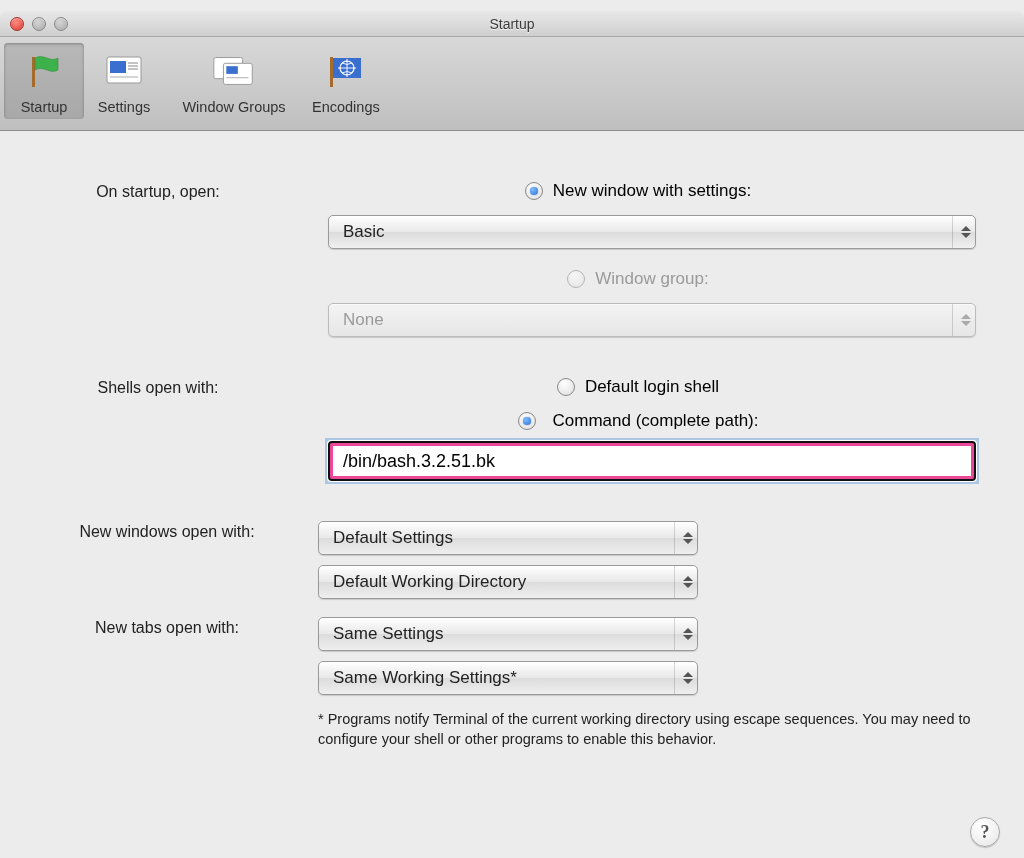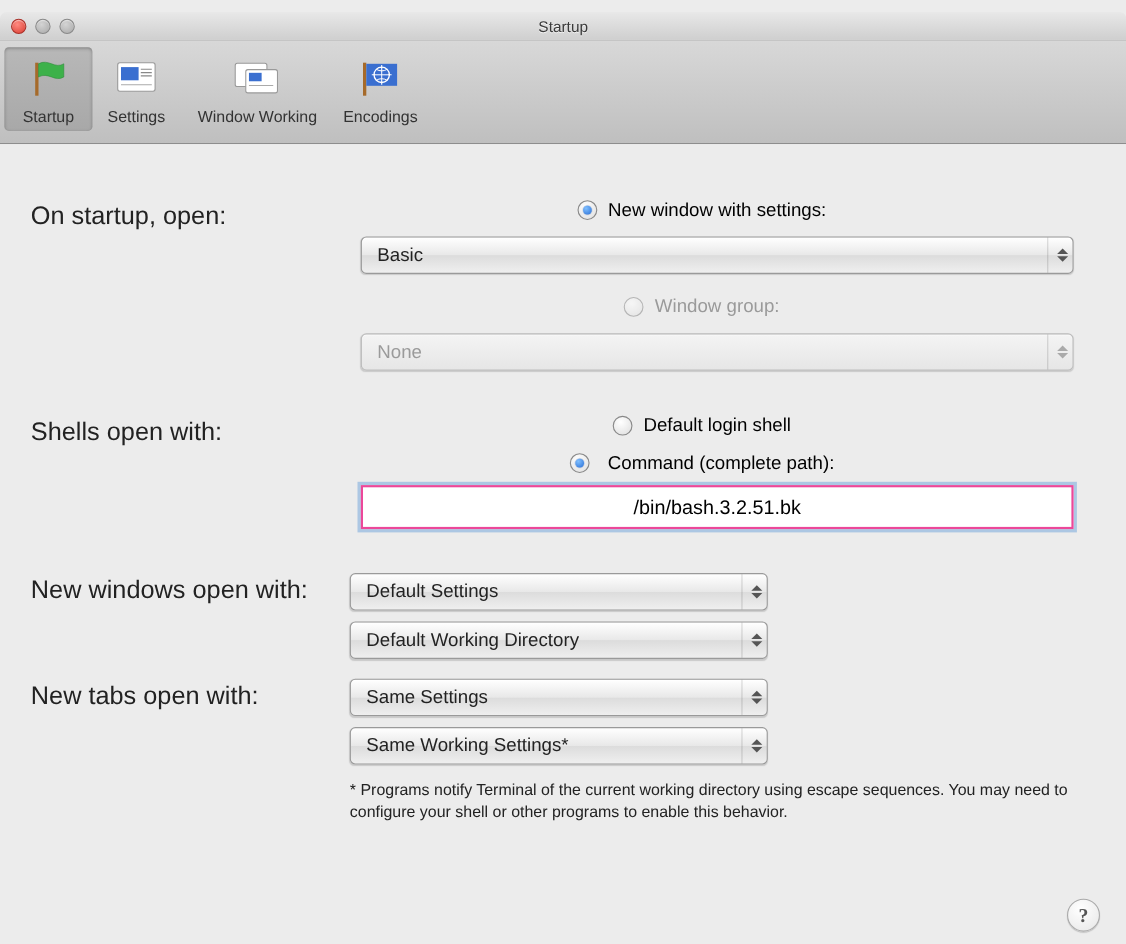--- a/index.html
+++ b/index.html
@@ -87,24 +87,24 @@
     background: #ececec;
     padding: 50px 28px 20px 28px;
     position: relative;
   }
   .form-row {
     display: flex;
     align-items: flex-start;
   }
   .form-label {
     width: 290px;
-    text-align: left;
+    text-align: center;
     padding-right: 12px;
     padding-top: 2px;
-    font-size: 23px;
+    font-size: 16px;
     color: #222;
   }
   .form-controls {
     flex: 1;
     padding-right: 20px;
   }
 
   .radio-row {
     display:flex;
     align-items:center;
@@ -153,27 +153,26 @@
   .popup .arrow-down{border-top:5px solid #555;}
   .popup.disabled .arrow-up{border-bottom-color:#aaa;}
   .popup.disabled .arrow-down{border-top-color:#aaa;}
 
   .popup-wide { width: 648px; margin-left: 28px; }
   .popup-narrow { width: 380px; text-align: right; }
 
   .text-input{
     width: 648px; height: 40px;
     margin-left: 28px;
-    border: 2px solid #ec4899;
+    border: 5px solid #ec4899;
     box-shadow: 0 0 0 3px rgba(120,170,220,0.55);
     font-size: 18px;
     padding: 0 10px;
     background:#fff;
     font-family: inherit;
-    text-align: center;
   }
 
   .section-gap{height:40px;}
   .section-gap-sm{height:10px;}
 
   .footnote{
     font-size:14.5px;color:#222;line-height:1.4;
     margin-left:0;max-width:680px;
     margin-top:14px;
   }
@@ -233,21 +232,21 @@
 
     <div class="toolbar-item" style="min-width:140px;">
       <div class="toolbar-icon">
         <svg width="50" height="40" viewBox="0 0 50 40">
           <rect x="4" y="6" width="30" height="22" rx="2" fill="#fff" stroke="#999"></rect>
           <rect x="14" y="12" width="30" height="22" rx="2" fill="#fff" stroke="#999"></rect>
           <rect x="17" y="15" width="12" height="8" fill="#3a6fd0"></rect>
           <line x1="17" y1="27" x2="40" y2="27" stroke="#aaa"></line>
         </svg>
       </div>
-      <div class="toolbar-label">Window Working</div>
+      <div class="toolbar-label">Window Groups</div>
     </div>
 
     <div class="toolbar-item">
       <div class="toolbar-icon">
         <svg width="44" height="40" viewBox="0 0 44 40">
           <rect x="6" y="6" width="3" height="30" fill="#a66a2a"></rect>
           <rect x="9" y="7" width="28" height="20" fill="#3a6fd0"></rect>
           <circle cx="23" cy="17" r="7" fill="none" stroke="#fff" stroke-width="1.2"></circle>
           <path d="M16 17 h14 M23 10 v14 M18 12 a10 10 0 0 0 10 0 M18 22 a10 10 0 0 1 10 0" stroke="#fff" stroke-width="0.9" fill="none"></path>
           <g stroke="#fff" stroke-width="1">

